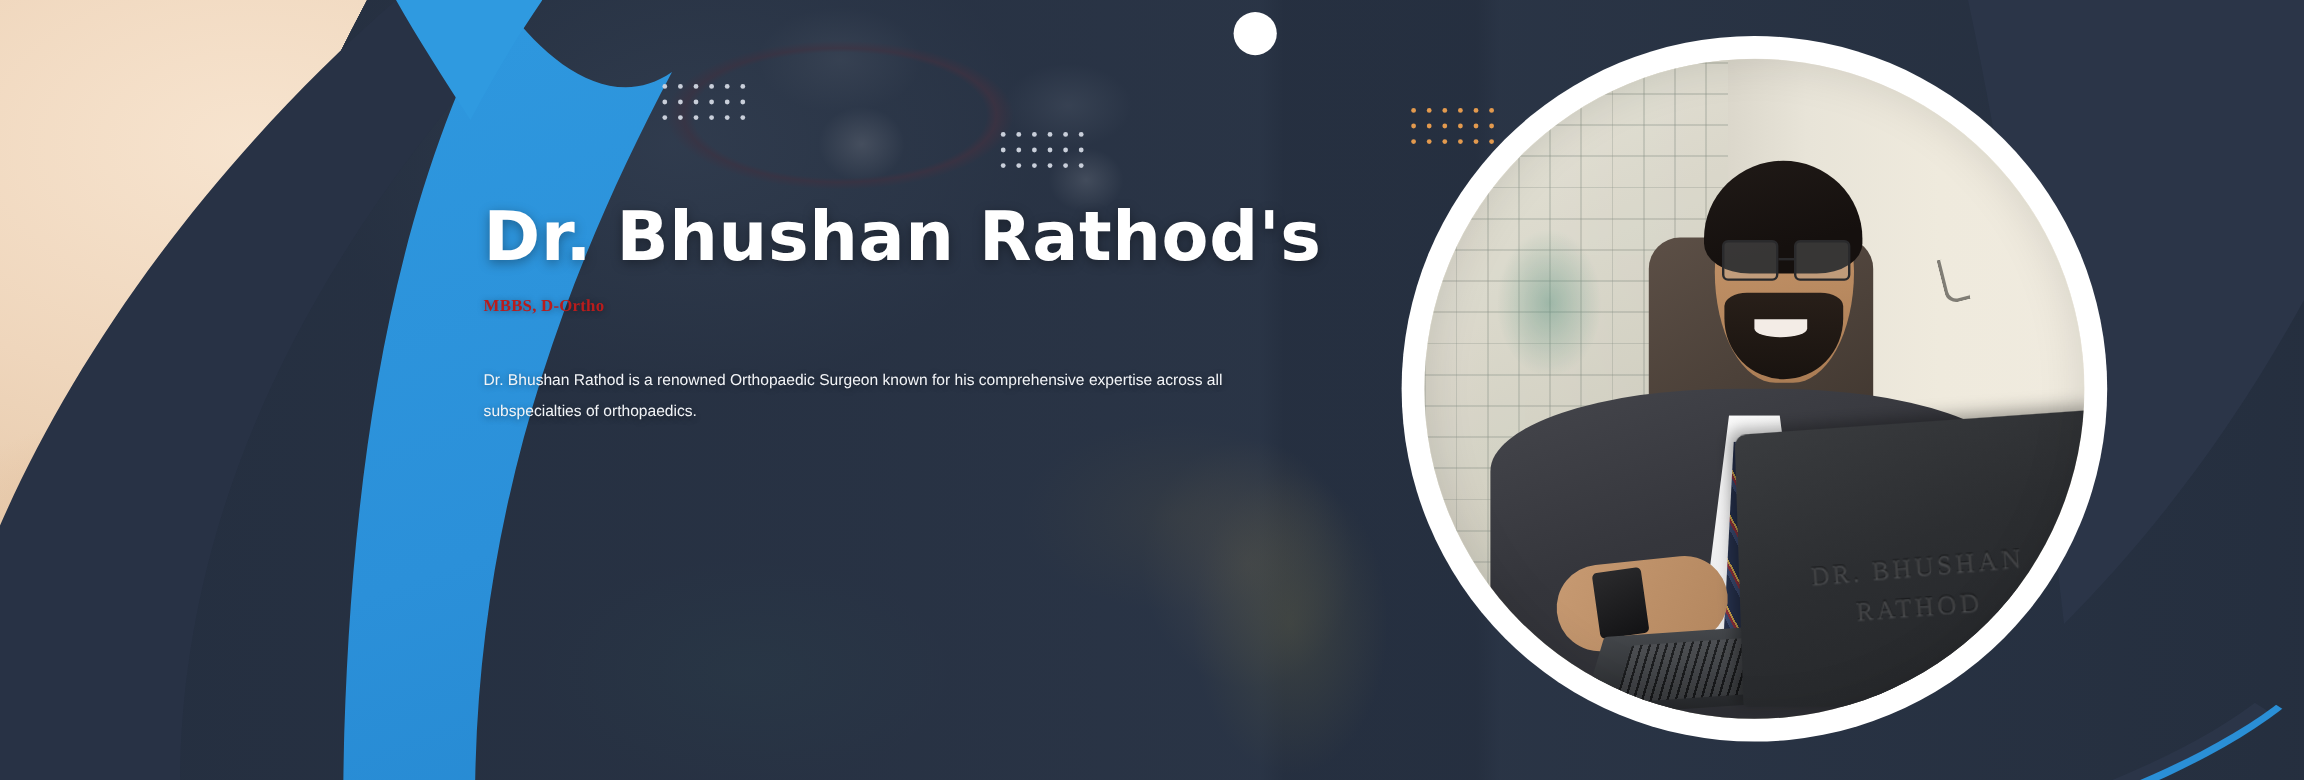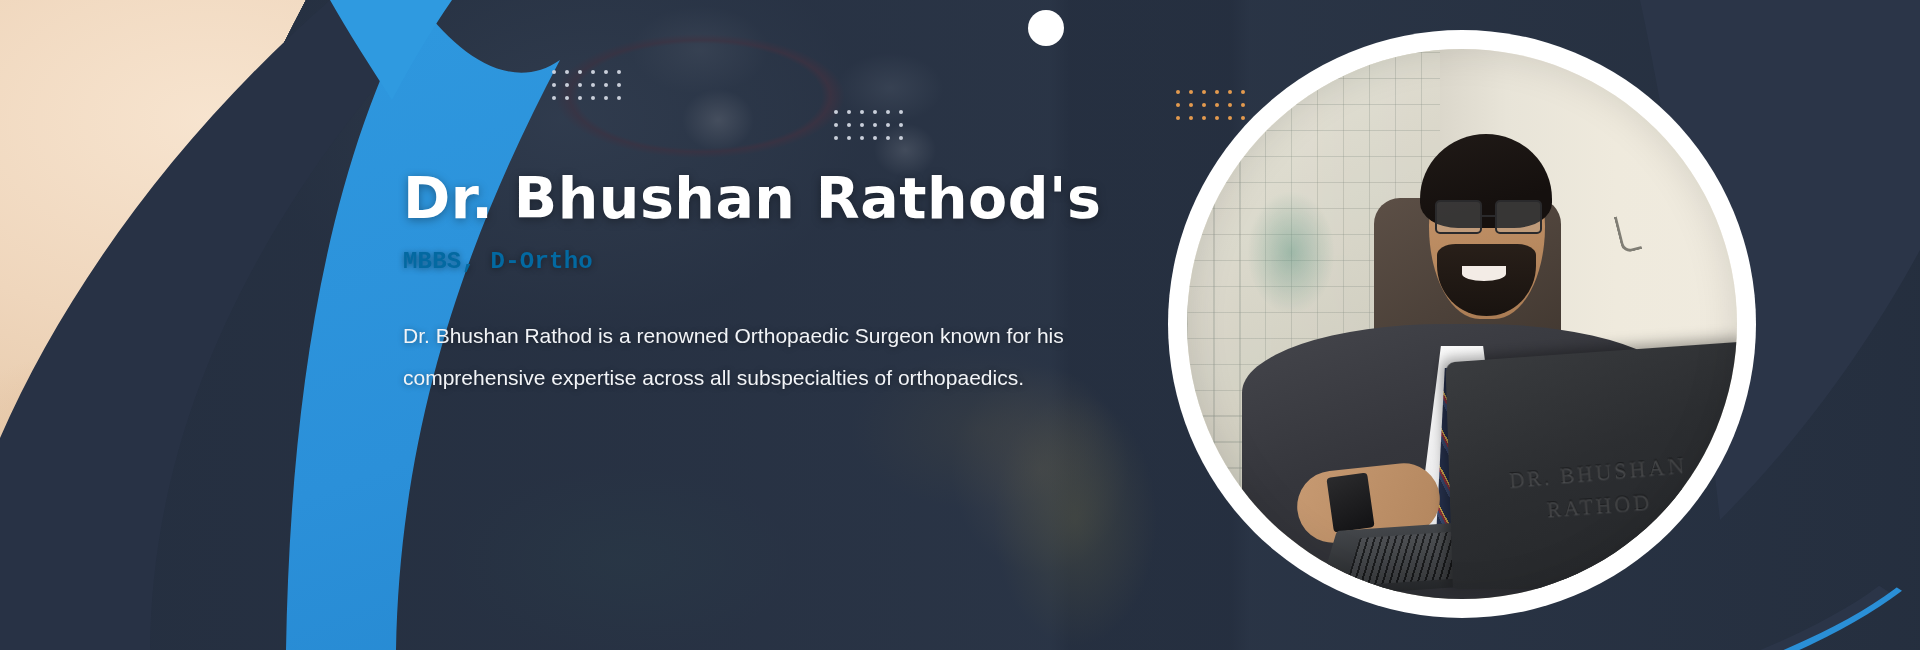--- a/index.html
+++ b/index.html
@@ -157,33 +157,33 @@
   .headline {
     font-family:"DejaVu Sans", sans-serif;
     font-size:57px;
     font-weight:700;
     letter-spacing:.5px;
     line-height:1.08;
     color:#ffffff;
     text-shadow:0 2px 10px rgba(0,0,0,.35);
   }
   .cred {
-    font-family:Liberation Mono, monospace;
+    font-family:Liberation Serif, serif;
     font-weight:700;
-    font-size:24px;
+    font-size:14px;
     letter-spacing:.2px;
-    color:#0369a1;
+    color:#b91c1c;
     text-shadow:0 1px 6px rgba(0,0,0,.40);
   }
   .cred-1 { margin-top:18px; }
   .cred-2 { margin-top:11px; }
   .body-copy {
     margin-top:40px;
     font-family:"Liberation Sans", sans-serif;
-    font-size:21px;
+    font-size:13px;
     font-weight:400;
     line-height:2.0;
     color:#f2f4f7;
     max-width:680px;
     text-shadow:0 1px 6px rgba(0,0,0,.40);
   }
 
   
   .portrait-wrap {
     position:absolute;

